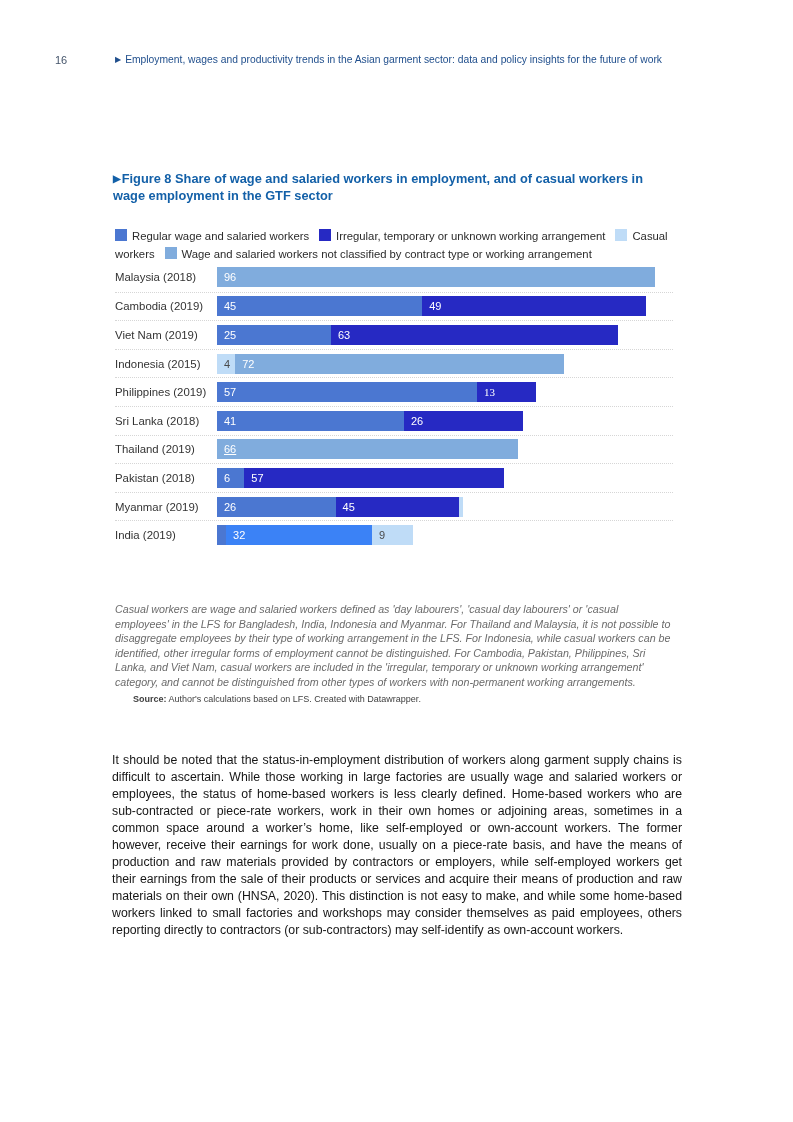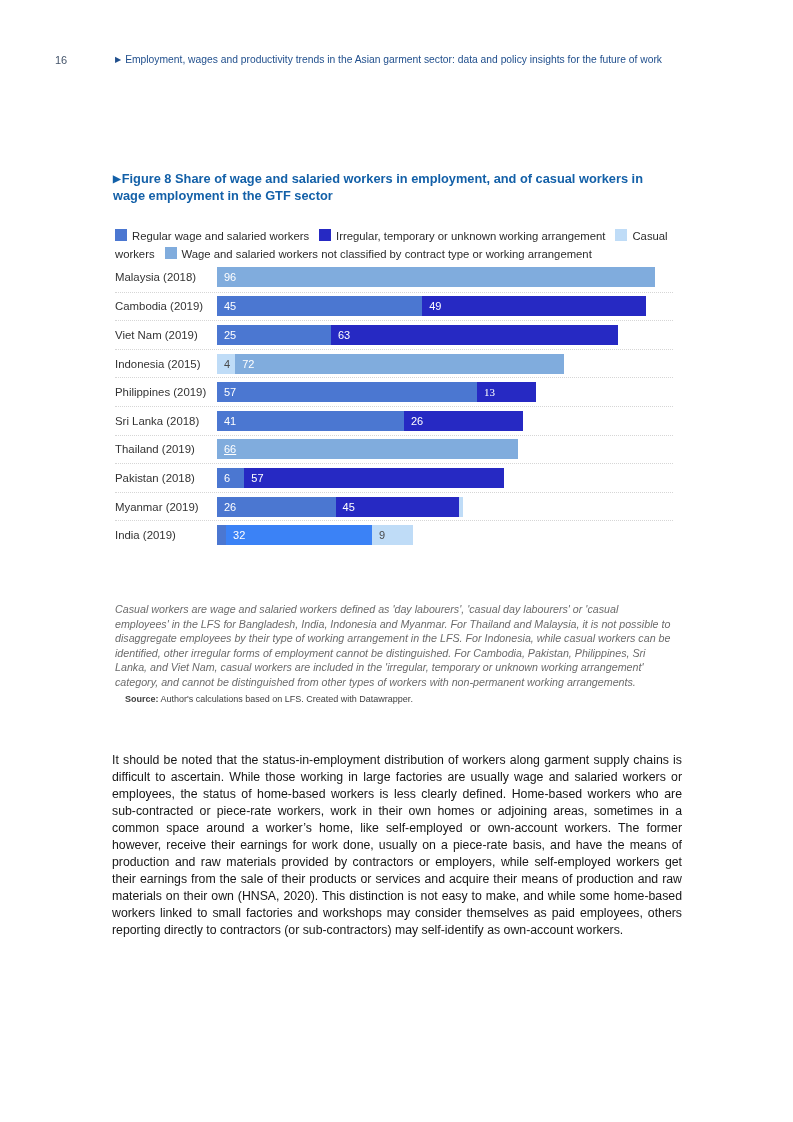--- a/index.html
+++ b/index.html
@@ -49,21 +49,21 @@
   }
   .bar-track { flex: 1 1 auto; height: 20px; display: flex; }
   .bar-segment { height: 20px; display: flex; align-items: center; overflow: hidden; }
   .bar-value { font-size: 11px; padding-left: 7px; white-space: nowrap; }
   
   .figure-note {
     position: absolute; left: 115px; top: 586px; width: 558px;
     font-style: italic; font-size: 10.7px; color: #6b6b6b; line-height: 1.36; margin-top: 16px;
   }
   .figure-source {
-    position: absolute; left: 125px; top: 694px; width: 558px;
+    position: absolute; left: 133px; top: 694px; width: 558px;
     font-size: 9px; color: #3f3f3f;
   }
   .figure-source b { font-weight: bold; }
   
   .body-text {
     position: absolute; left: 112px; top: 752px; width: 570px;
     font-size: 12.3px; color: #161616; line-height: 1.38;
     text-align: justify;
   }
 </style>

